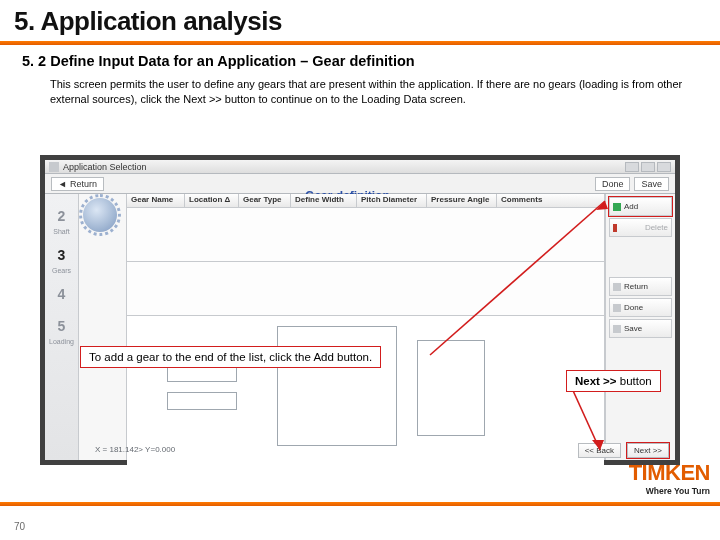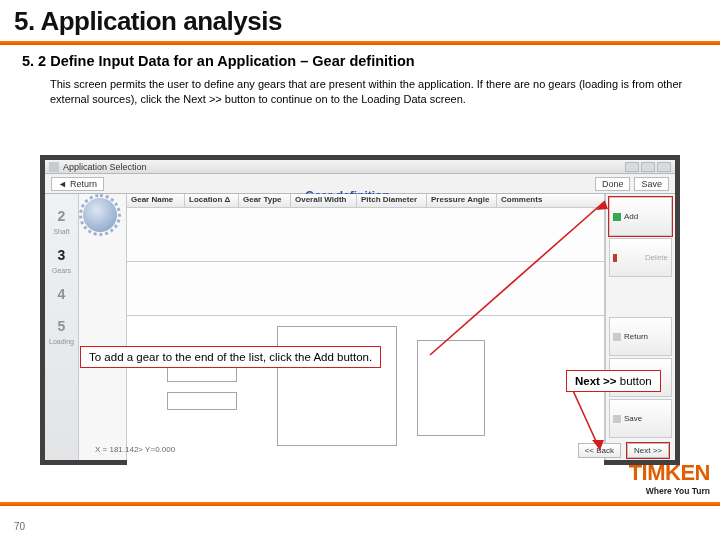--- a/index.html
+++ b/index.html
@@ -177,21 +177,21 @@
     padding: 3px;
     border-left: 1px solid #c7cace;
     display: flex;
     flex-direction: column;
     gap: 2px;
   }
   .rp-btn {
     background: linear-gradient(#fff,#ececec);
     border: 1px solid #c7cace;
     font-size: 8px;
-    padding: 14px 3px;
+    padding: 4px 3px;
     display: flex; align-items: center; gap: 3px;
   }
   .rp-btn.add { outline: 1.5px solid #d21d1d; }
   .rp-ico { width: 8px; height: 8px; background: #c7cace; }
   .rp-ico.green { background: #34a853; }
   .rp-ico.red { background: #c0392b; }
   .rp-btn.dim { color: #a7a9ad; gap: 28px; }
   .rp-sep { height: 36px; }
 
   .app-footer {
@@ -312,21 +312,21 @@
 
     <div class="left-col">
       <div class="gear-ico"></div>
     </div>
 
     <div class="mid-pane">
       <div class="col-headers">
         <div class="c0">Gear Name</div>
         <div class="c1">Location Δ</div>
         <div class="c2">Gear Type</div>
-        <div class="c3">Overall Width</div>
+        <div class="c3">Define Width</div>
         <div class="c4">Pitch Diameter</div>
         <div class="c5">Pressure Angle</div>
         <div class="c6">Comments</div>
       </div>
       <div class="grid-row"></div>
       <div class="grid-row"></div>
 
       <div class="diagram-area">
         <div class="box" style="left:40px; top:30px; width:70px; height:36px;"></div>
         <div class="box" style="left:40px; top:76px; width:70px; height:18px;"></div>

